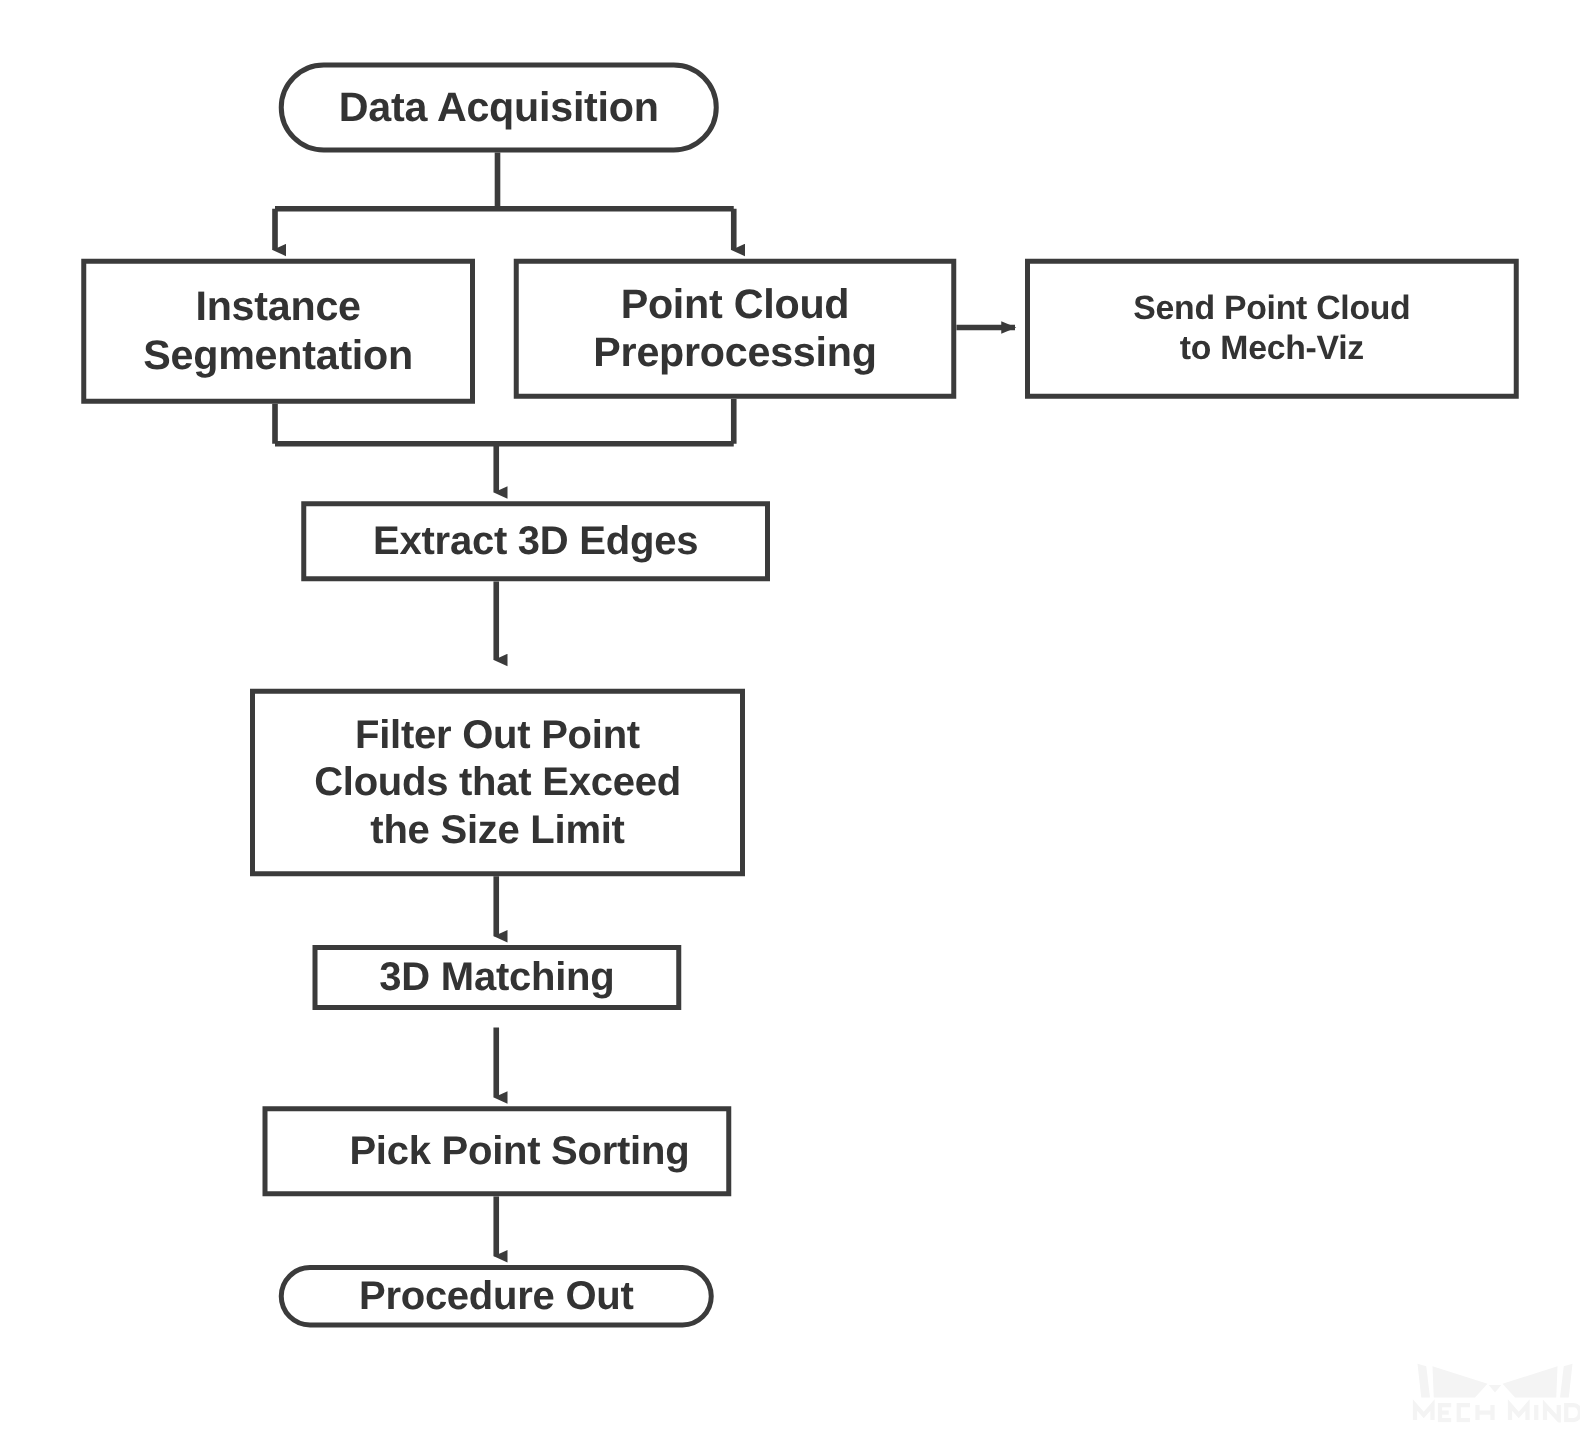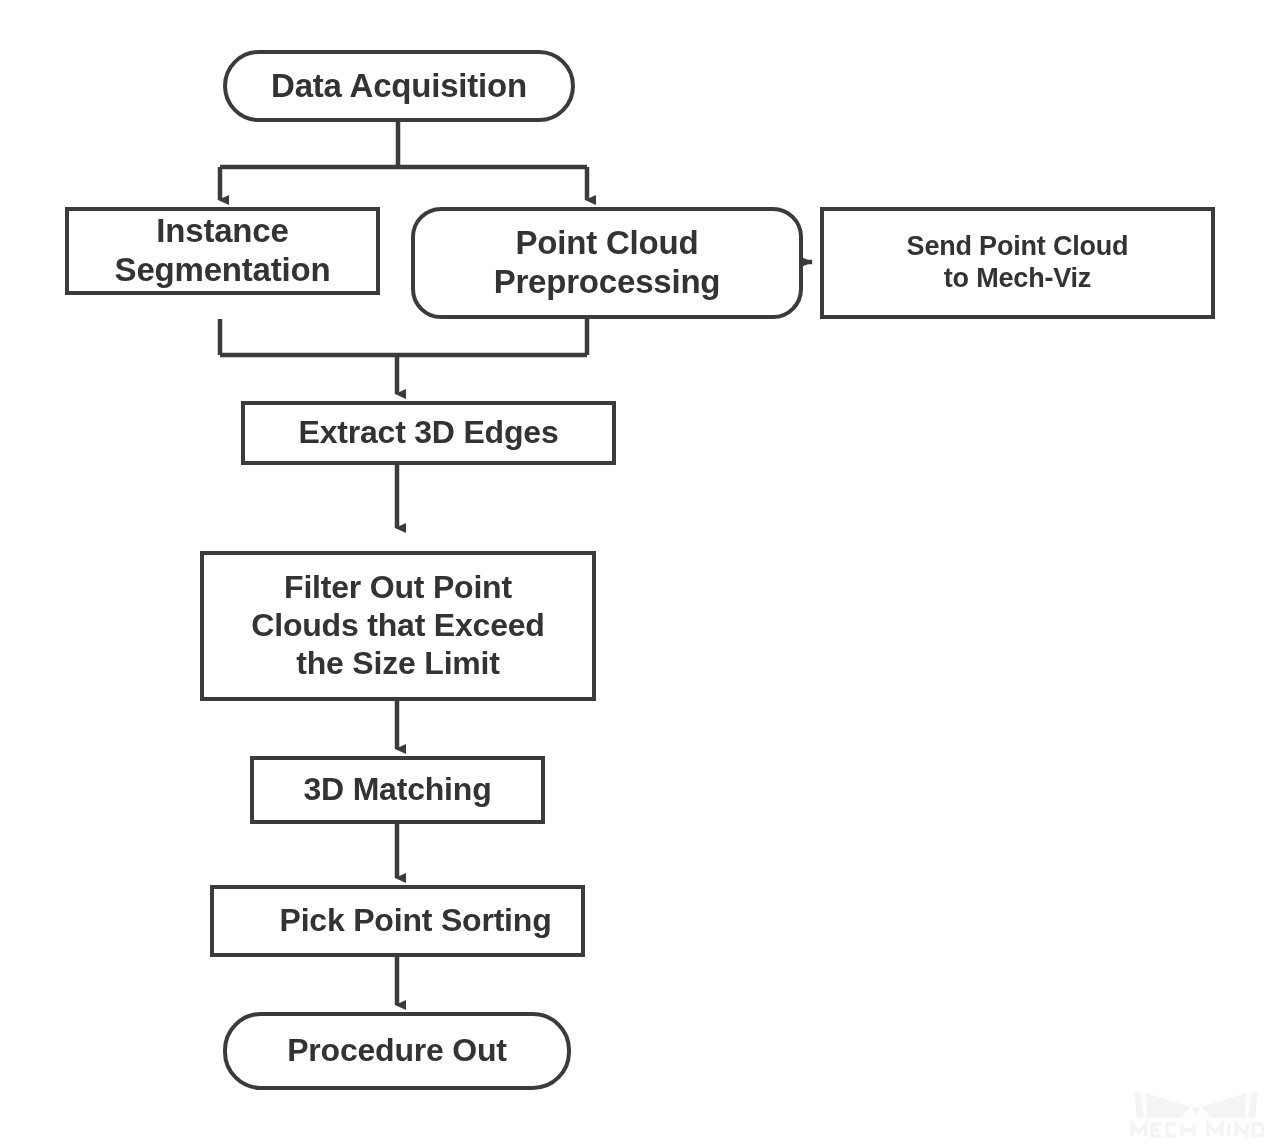--- a/index.html
+++ b/index.html
@@ -42,28 +42,28 @@
     border-radius: 38px;
   }
   .node-label {
     display: block;
     white-space: pre-line;
     padding: 0 8px;
   }
 
   
   #node-data-acquisition   { left: 223px; top: 50px;   width: 352px; height: 72px;  font-size: 33px; }
-  #node-instance-seg       { left: 65px;  top: 207px;  width: 315px; height: 88px; font-size: 33px; }
-  #node-pc-preprocessing   { left: 411px; top: 207px;  width: 392px; height: 112px; font-size: 33px; border-radius: 30px; }
+  #node-instance-seg       { left: 65px;  top: 207px;  width: 315px; height: 116px; font-size: 33px; }
+  #node-pc-preprocessing   { left: 411px; top: 207px;  width: 354px; height: 112px; font-size: 33px; }
   #node-send-pc            { left: 820px; top: 207px;  width: 395px; height: 112px; font-size: 27px; }
   #node-extract-edges      { left: 210px; top: 401px;  width: 375px; height: 64px;  font-size: 32px; margin-left: 31px; }
   #node-filter-out         { left: 200px; top: 535px;  width: 396px; height: 150px; font-size: 32px; margin-top: 16px; }
-  #node-3d-matching        { left: 250px; top: 756px;  width: 295px; height: 68px;  font-size: 32px; text-align: right; }
+  #node-3d-matching        { left: 250px; top: 756px;  width: 295px; height: 52px;  font-size: 32px; text-align: right; }
   #node-pick-point-sorting { left: 210px; top: 885px;  width: 375px; height: 72px;  font-size: 32px; padding-left: 36px; }
-  #node-procedure-out      { left: 223px; top: 1012px; width: 348px; height: 78px;  font-size: 32px; }
+  #node-procedure-out      { left: 223px; top: 1012px; width: 348px; height: 50px;  font-size: 32px; }
 
   
   #watermark {
     position: absolute;
     left: 1128px;
     top: 1088px;
     width: 136px;
     height: 50px;
     opacity: 1;
   }

